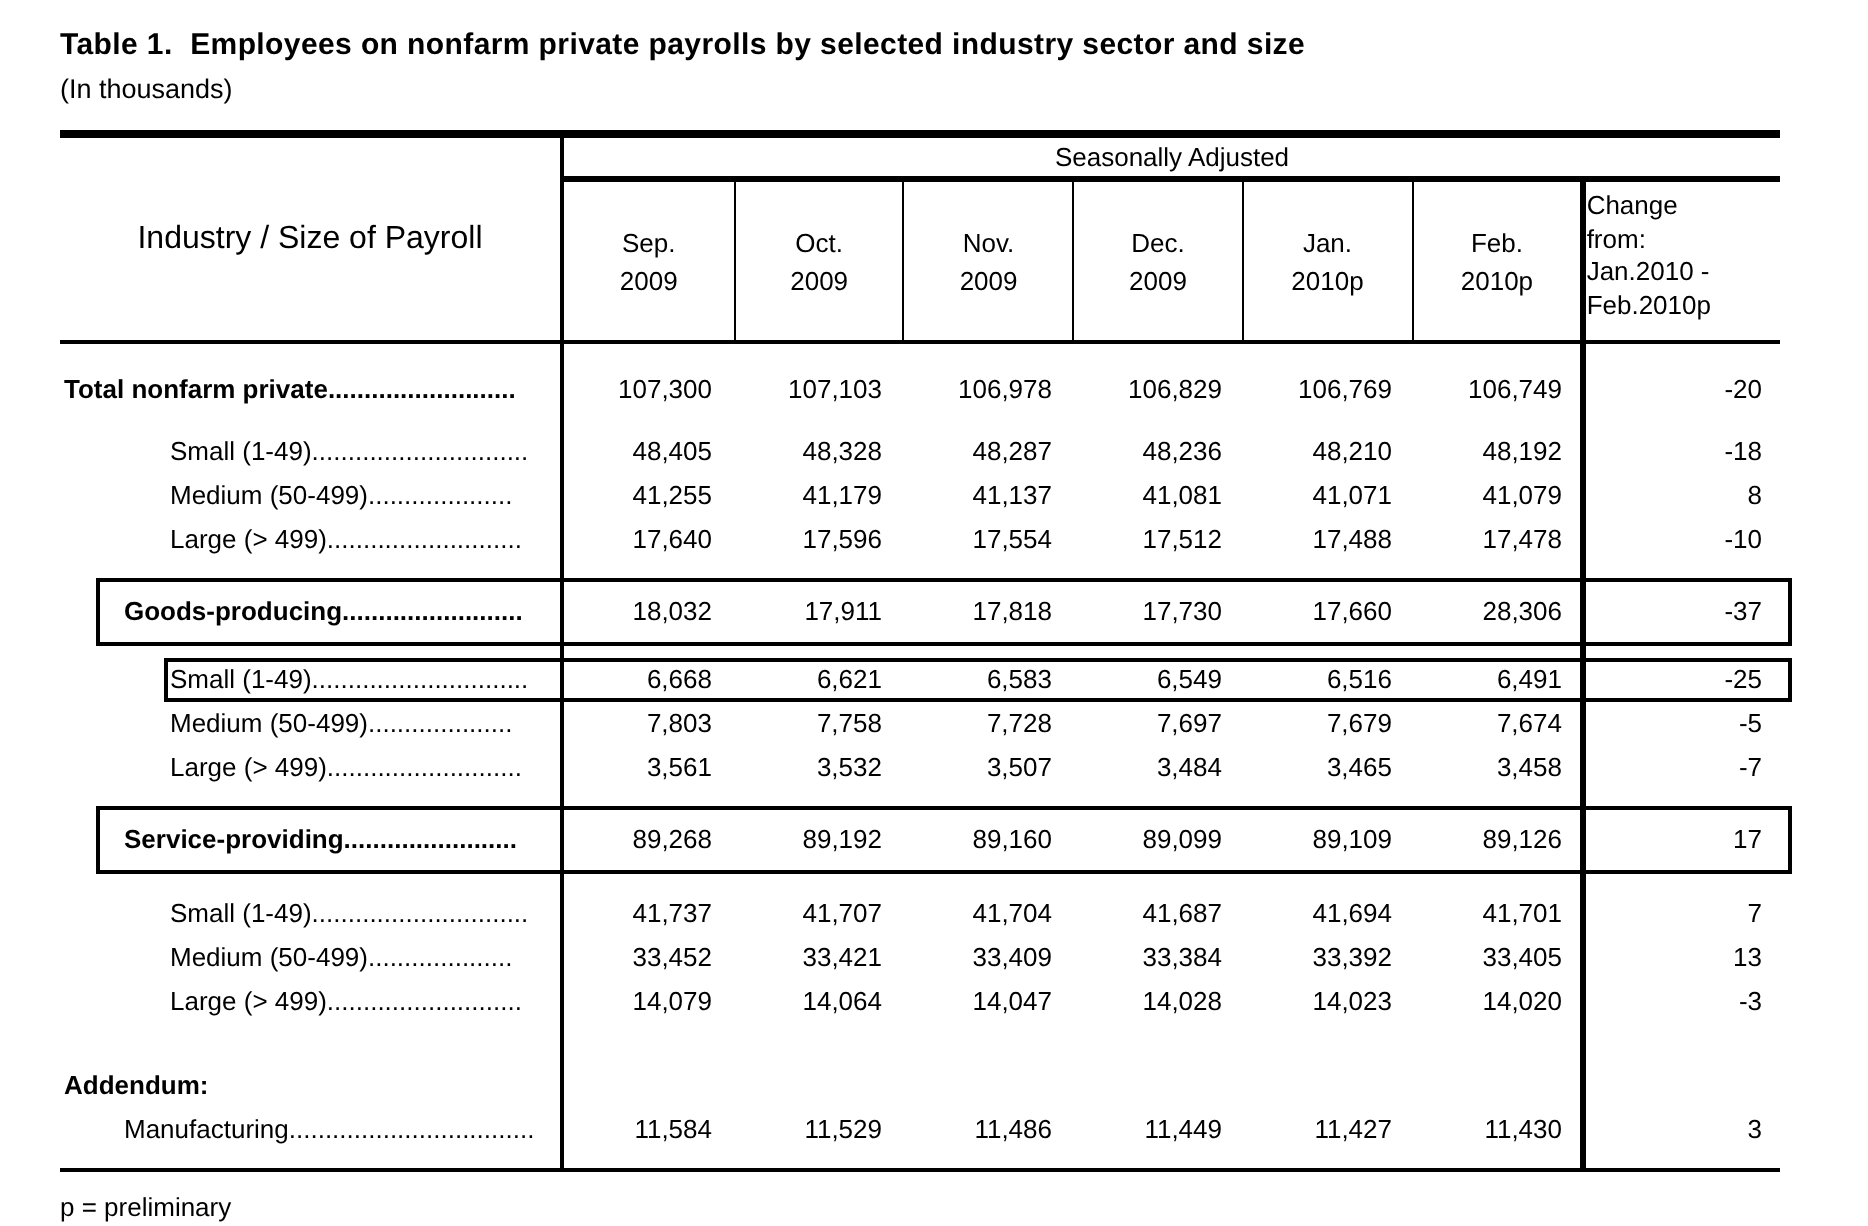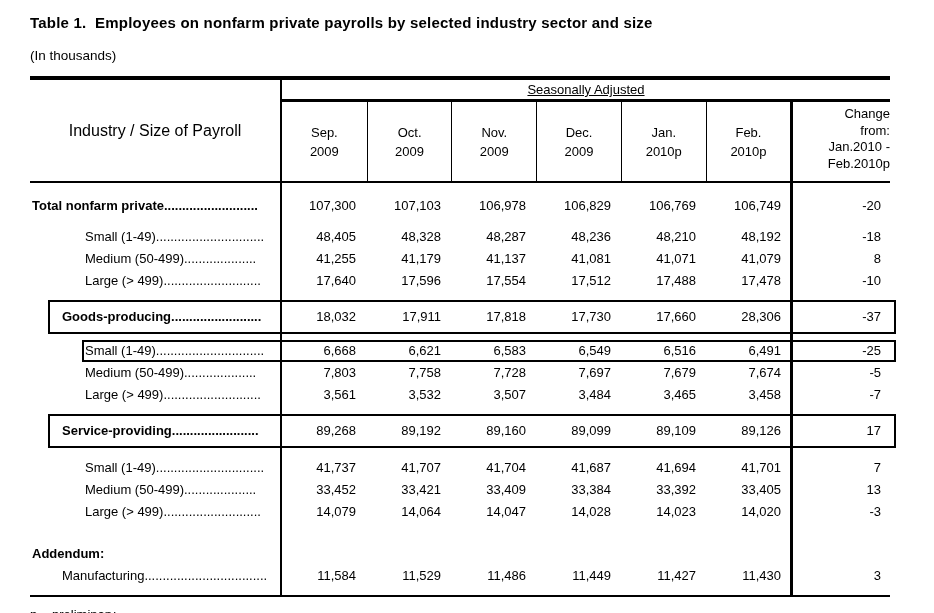--- a/index.html
+++ b/index.html
@@ -3,42 +3,42 @@
 <meta charset="utf-8">
 <style>
   html,body { margin:0; padding:0; }
   body {
     width:934px; height:613px; background:#ffffff; color:#000;
     font-family:"Liberation Sans","DejaVu Sans",sans-serif;
     overflow:hidden;
   }
   .page { position:relative; padding:14px 0 0 30px; }
   .title { font-size:15px; font-weight:bold; white-space:pre; letter-spacing:.2px; }
-  .subtitle { font-size:13.5px; margin-top:17px; }
+  .subtitle { font-size:13.5px; margin-top:6px; }
 
   .table { width:860px; margin-top:13px; }
 
   
   .thead { display:flex; border-top:4px solid #000; border-bottom:2px solid #000; }
   .label-head {
     width:250px; box-sizing:border-box; display:flex; align-items:center; justify-content:center;
     font-size:16px; text-align:center;
   }
   .head-right { width:610px; box-sizing:border-box; border-left:2px solid #000; }
-  .sa-band { height:19px; line-height:19px; border-bottom:3px solid #000; text-align:center; font-size:13px;text-decoration:underline; }
+  .sa-band { height:19px; line-height:19px; border-bottom:3px solid #000; text-align:center; font-size:13px; }
   .head-cols { display:flex; height:79px; }
   .cell-month-head {
     width:85px; box-sizing:border-box; border-left:1px solid #000;
     display:flex; flex-direction:column; align-items:center; justify-content:center;
     font-size:13px; line-height:19px; text-align:center;
   }
   .cell-month-head:first-child { border-left:none; }
   .cell-change-head {
     width:100px; box-sizing:border-box; border-left:3px solid #000;
-    font-size:13px; line-height:16.5px; text-align:right; white-space:pre-line;
+    font-size:13px; line-height:16.5px; text-align:left; white-space:pre-line;
     padding-top:4px;
   }
 
   
   .tbody { position:relative; border-bottom:2px solid #000; padding:12px 0 8px 0; }
   .vrule { position:absolute; top:0; bottom:0; background:#000; }
   .vrule.v1 { left:250px; width:2px; }
   .vrule.v2 { left:760px; width:3px; }
 
   .row { display:flex; height:22px; line-height:22px; font-size:13px; position:relative; }

